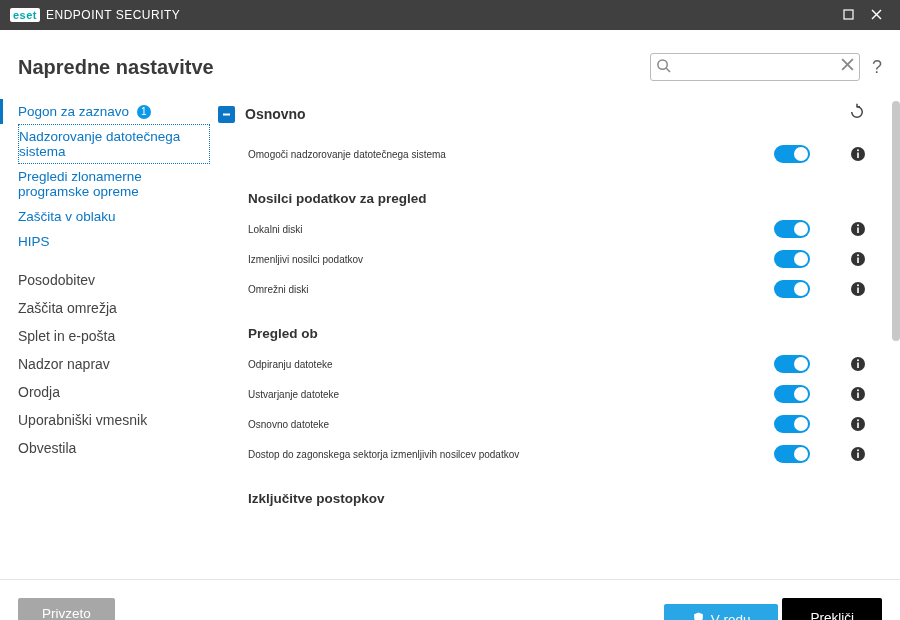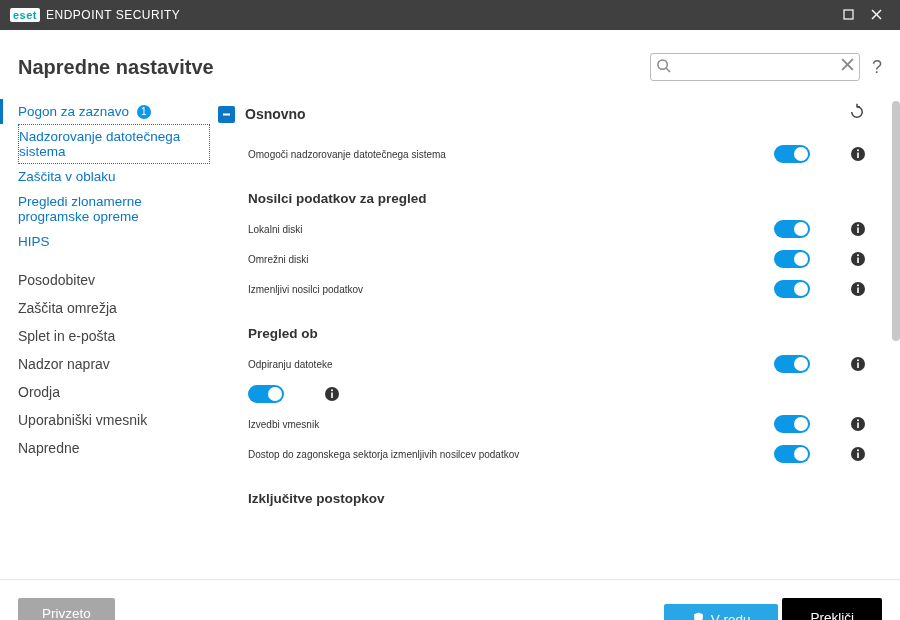--- a/index.html
+++ b/index.html
@@ -93,31 +93,31 @@
 
 <div class="body">
 
   <div class="sidebar">
     <div class="group">
       <div class="sub top-item active-bar">
         <span>Pogon za zaznavo</span>
         <span class="badge">1</span>
       </div>
       <div class="sub selected"><span>Nadzorovanje datotečnega sistema</span></div>
+      <div class="sub"><span>Pregledi zlonamerne programske opreme</span></div>
       <div class="sub"><span>Zaščita v oblaku</span></div>
-      <div class="sub"><span>Pregledi zlonamerne programske opreme</span></div>
       <div class="sub"><span>HIPS</span></div>
     </div>
     <div class="item"><span>Posodobitev</span></div>
     <div class="item"><span>Zaščita omrežja</span></div>
     <div class="item"><span>Splet in e-pošta</span></div>
     <div class="item"><span>Nadzor naprav</span></div>
     <div class="item"><span>Orodja</span></div>
     <div class="item"><span>Uporabniški vmesnik</span></div>
-    <div class="item"><span>Napredne</span></div>
+    <div class="item"><span>Obvestila</span></div>
   </div>
 
   <div class="main">
     <div class="main-scroll">
       <div class="section-head">
         <div class="collapse-box">
           <svg width="11" height="11" viewBox="0 0 11 11">
               <line x1="2" y1="5.5" x2="9" y2="5.5" stroke="#fff" stroke-width="2"></line>
             </svg>
         </div>
@@ -149,67 +149,68 @@
         <div class="toggle"></div>
         <span class="info-icon">
             <svg width="16" height="16" viewBox="0 0 16 16">
               <circle cx="8" cy="8" r="7" fill="#333"></circle>
               <rect x="7.2" y="6.5" width="1.6" height="5.5" fill="#fff"></rect>
               <circle cx="8" cy="4.3" r="1" fill="#fff"></circle>
             </svg>
           </span>
       </div>
       <div class="setting-row">
+        <span class="label">Izmenljivi nosilci podatkov</span>
+        <div class="toggle"></div>
+        <span class="info-icon">
+            <svg width="16" height="16" viewBox="0 0 16 16">
+              <circle cx="8" cy="8" r="7" fill="#333"></circle>
+              <rect x="7.2" y="6.5" width="1.6" height="5.5" fill="#fff"></rect>
+              <circle cx="8" cy="4.3" r="1" fill="#fff"></circle>
+            </svg>
+          </span>
+      </div>
+      <div class="setting-row">
         <span class="label">Omrežni diski</span>
         <div class="toggle"></div>
         <span class="info-icon">
             <svg width="16" height="16" viewBox="0 0 16 16">
               <circle cx="8" cy="8" r="7" fill="#333"></circle>
               <rect x="7.2" y="6.5" width="1.6" height="5.5" fill="#fff"></rect>
               <circle cx="8" cy="4.3" r="1" fill="#fff"></circle>
             </svg>
           </span>
       </div>
-      <div class="setting-row">
-        <span class="label">Izmenljivi nosilci podatkov</span>
-        <div class="toggle"></div>
-        <span class="info-icon">
-            <svg width="16" height="16" viewBox="0 0 16 16">
-              <circle cx="8" cy="8" r="7" fill="#333"></circle>
-              <rect x="7.2" y="6.5" width="1.6" height="5.5" fill="#fff"></rect>
-              <circle cx="8" cy="4.3" r="1" fill="#fff"></circle>
-            </svg>
-          </span>
-      </div>
 
       <div class="subheading">Pregled ob</div>
 
       <div class="setting-row">
         <span class="label">Odpiranju datoteke</span>
         <div class="toggle"></div>
         <span class="info-icon">
             <svg width="16" height="16" viewBox="0 0 16 16">
               <circle cx="8" cy="8" r="7" fill="#333"></circle>
               <rect x="7.2" y="6.5" width="1.6" height="5.5" fill="#fff"></rect>
               <circle cx="8" cy="4.3" r="1" fill="#fff"></circle>
             </svg>
           </span>
       </div>
       <div class="setting-row">
-        <div class="toggle"></div>
-        <span class="info-icon">
-            <svg width="16" height="16" viewBox="0 0 16 16">
-              <circle cx="8" cy="8" r="7" fill="#333"></circle>
-              <rect x="7.2" y="6.5" width="1.6" height="5.5" fill="#fff"></rect>
-              <circle cx="8" cy="4.3" r="1" fill="#fff"></circle>
-            </svg>
-          </span>
-      </div>
-      <div class="setting-row">
-        <span class="label">Izvedbi vmesnik</span>
+        <span class="label">Ustvarjanje datoteke</span>
+        <div class="toggle"></div>
+        <span class="info-icon">
+            <svg width="16" height="16" viewBox="0 0 16 16">
+              <circle cx="8" cy="8" r="7" fill="#333"></circle>
+              <rect x="7.2" y="6.5" width="1.6" height="5.5" fill="#fff"></rect>
+              <circle cx="8" cy="4.3" r="1" fill="#fff"></circle>
+            </svg>
+          </span>
+      </div>
+      <div class="setting-row">
+        <span class="label">Osnovno datoteke</span>
         <div class="toggle"></div>
         <span class="info-icon">
             <svg width="16" height="16" viewBox="0 0 16 16">
               <circle cx="8" cy="8" r="7" fill="#333"></circle>
               <rect x="7.2" y="6.5" width="1.6" height="5.5" fill="#fff"></rect>
               <circle cx="8" cy="4.3" r="1" fill="#fff"></circle>
             </svg>
           </span>
       </div>
       <div class="setting-row">

